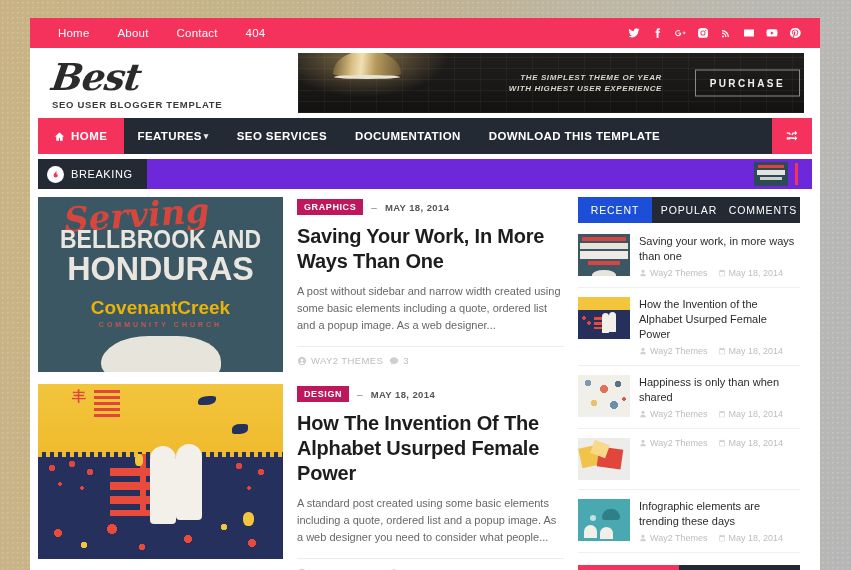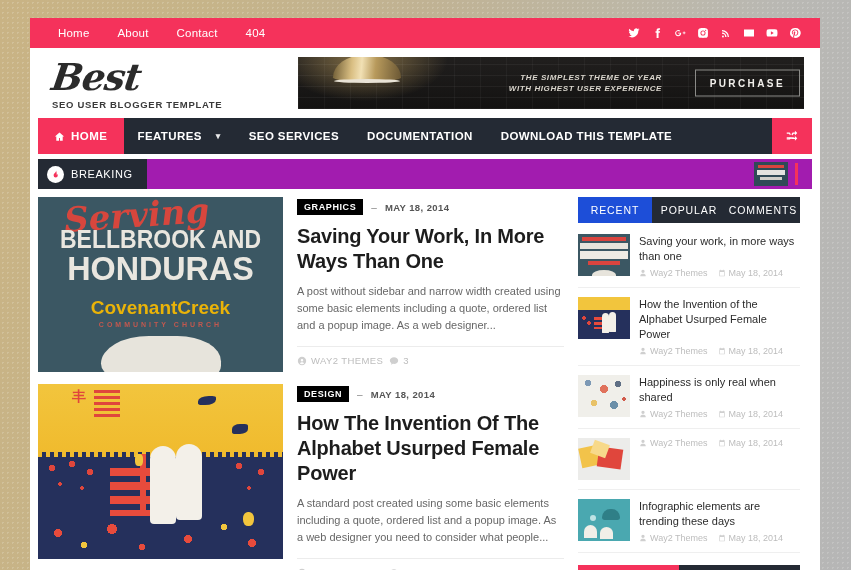--- a/index.html
+++ b/index.html
@@ -38,21 +38,21 @@
   .header { height: 70px; display: flex; align-items: center; padding: 0 12px; background:#fff; }
   .logo-wrap { width: 250px; padding-left: 10px; }
   .logo-word {
     font-family: "DejaVu Serif", serif; font-style: italic; font-weight: bold;
     font-size: 37px; color: #2b2b2b; letter-spacing: -1px; line-height: 40px;
     transform: skewX(-8deg); display: inline-block;
   }
   .logo-tag { font-size: 9.5px; color: #3a3a3a; letter-spacing: .7px; font-weight: 600; margin-top: 2px; }
 
   .banner {
-    flex: 1; height: 52px; margin-left: 6px; margin-right: 4px;
+    flex: 1; height: 60px; margin-left: 6px; margin-right: 4px;
     background:
       radial-gradient(ellipse 120px 60px at 13% 4%, rgba(214,178,104,.55), rgba(0,0,0,0) 70%),
       linear-gradient(180deg,#211f1e,#131211);
     position: relative; overflow: hidden; display: flex; align-items: center;
   }
   .banner .bricks{
     position:absolute; inset:0;
     background-image:
       repeating-linear-gradient(0deg, rgba(255,255,255,.055) 0 1px, transparent 1px 11px),
       repeating-linear-gradient(90deg, rgba(255,255,255,.045) 0 1px, transparent 1px 26px);
@@ -76,32 +76,32 @@
     padding: 7px 14px; font-weight: 600;
   }
 
   
   .mainnav { height: 36px; background: #242a34; display: flex; align-items: stretch; margin: 0 8px; }
   .mainnav .home {
     background: #f5325b; color: #fff; display: flex; align-items: center; gap: 6px;
     padding: 0 16px; font-size: 11.5px; font-weight: bold; letter-spacing: .5px;
   }
   .mainnav .item {
-    color: #fff; display: flex; align-items: center; gap: 14px; padding: 0 14px;
+    color: #fff; display: flex; align-items: center; gap: 2px; padding: 0 14px;
     font-size: 11.5px; font-weight: bold; letter-spacing: .4px;
   }
   .mainnav .grow { flex: 1; }
   .mainnav .shuffle {
     width: 40px; background: #f5325b; display: flex; align-items: center; justify-content: center;
   }
   .mainnav .shuffle svg { width: 14px; height: 14px; fill: #fff; }
   .caret { font-size: 9px; opacity: .9; }
 
   
-  .breaking-row { margin: 5px 8px 0 8px; height: 30px; background: #a21caf; display: flex; align-items: center; position: relative; }
+  .breaking-row { margin: 5px 8px 0 8px; height: 30px; background: #6d28d9; display: flex; align-items: center; position: relative; }
   .breaking-label {
     background: #242a34; color: #fff; height: 30px; display: flex; align-items: center; gap: 7px;
     padding: 0 14px 0 9px; font-size: 11px; letter-spacing: .6px;
   }
   .flame-circle {
     width: 17px; height: 17px; border-radius: 50%; background: #fff;
     display: flex; align-items: center; justify-content: center;
   }
   .flame-circle svg { width: 9px; height: 9px; fill: #f5325b; }
   .breaking-thumb {
@@ -176,21 +176,21 @@
      radial-gradient(circle 3px at 46px 32px,#f2c53d 99%,transparent),
      radial-gradient(circle 5px at 74px 16px,#e84b3c 99%,transparent),
      radial-gradient(circle 3px at 104px 34px,#e84b3c 99%,transparent),
      radial-gradient(circle 4px at 150px 26px,#e84b3c 99%,transparent),
      radial-gradient(circle 3px at 186px 14px,#f2c53d 99%,transparent),
      radial-gradient(circle 4px at 214px 30px,#e84b3c 99%,transparent);}
 
   .post-body { flex: 1; padding-top: 2px; padding-right: 4px; }
   .cat-row { display: flex; align-items: center; gap: 8px; margin-bottom: 9px; }
   .cat {
-    background: #000000; color: #fff; font-size: 9px; font-weight: bold; letter-spacing: .6px;
+    background: #be185d; color: #fff; font-size: 9px; font-weight: bold; letter-spacing: .6px;
     padding: 3px 7px;
   }
   .dash { color: #8a8a8a; font-size: 10px; }
   .date { color: #555; font-size: 9.5px; font-weight: bold; letter-spacing: .4px; }
   .post-title {
     font-size: 20px; line-height: 25px; color: #1d1d1d; font-weight: bold; letter-spacing: -.2px;
     margin-bottom: 9px;
   }
   .excerpt { font-size: 11px; line-height: 17px; color: #676767; margin-bottom: 12px; }
   .meta-sep { border-top: 1px solid #ececec; padding-top: 8px; }
@@ -524,21 +524,21 @@
               </span>
             </div>
           </div>
         </div>
 
         <div class="wl-item">
           <div class="wl-thumb m3">
               <div class="dots"></div>
             </div>
           <div class="wl-body">
-            <div class="wl-title">Happiness is only real when shared</div>
+            <div class="wl-title">Happiness is only than when shared</div>
             <div class="wl-meta">
               <span class="chunk">
                 <svg viewBox="0 0 24 24">
                     <path d="M12 12a5 5 0 1 0 0-10 5 5 0 0 0 0 10zm0 2c-4 0-8 2-8 5v3h16v-3c0-3-4-5-8-5z"></path>
                   </svg>
                 <span>Way2 Themes</span>
               </span>
               <span class="chunk">
                 <svg viewBox="0 0 24 24">
                     <path d="M7 2v2H4v18h16V4h-3V2h-2v2H9V2H7zm-1 7h12v11H6V9z"></path>

